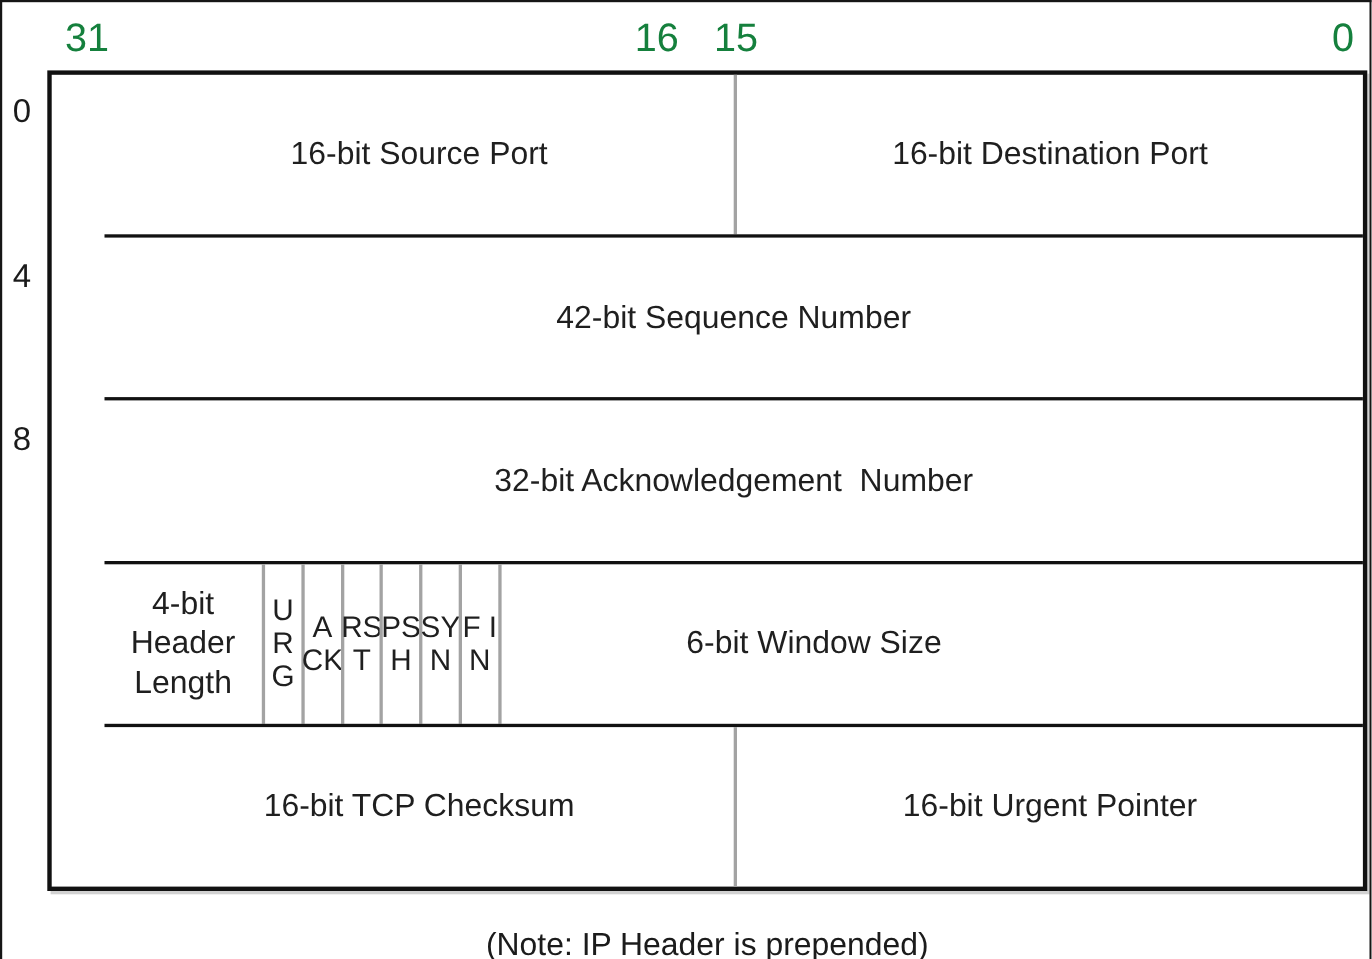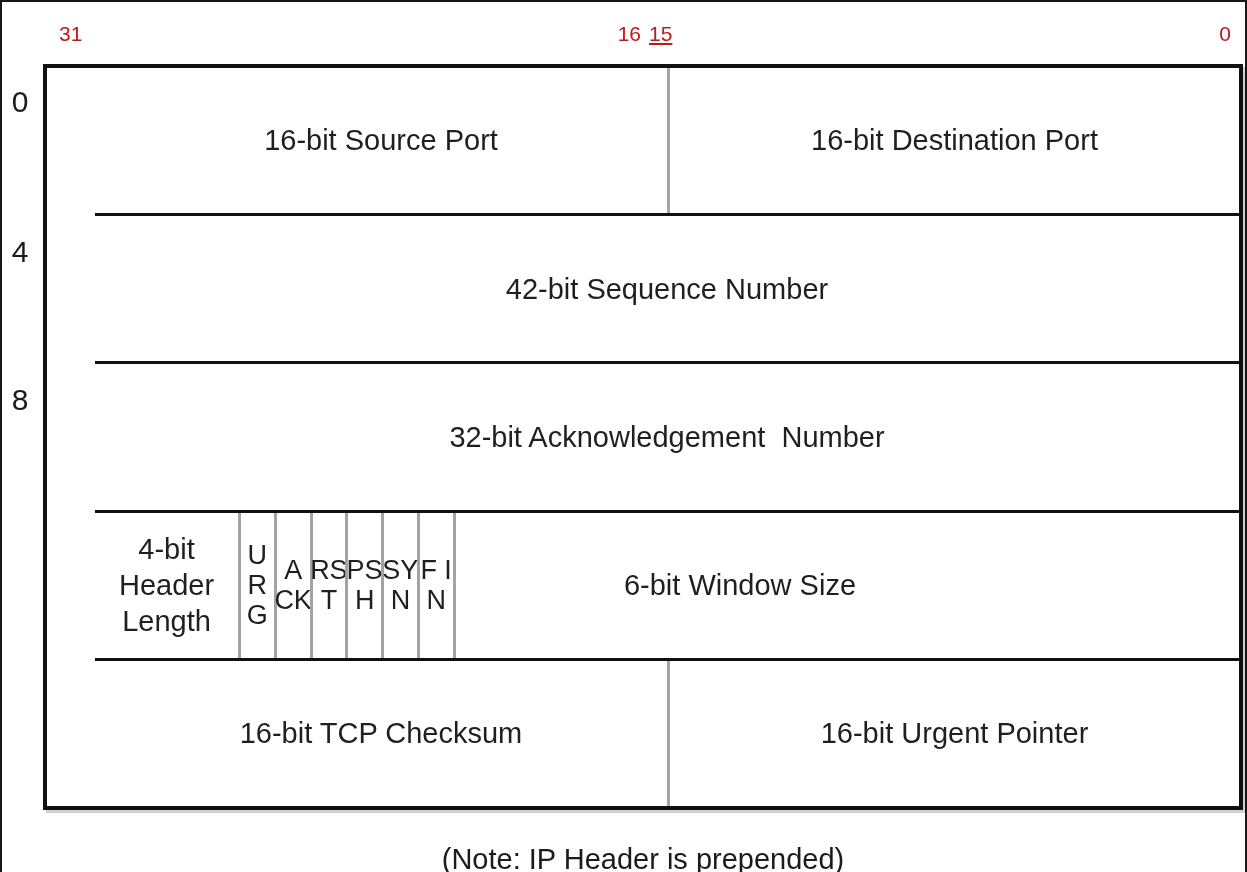--- a/index.html
+++ b/index.html
@@ -20,28 +20,28 @@
     overflow: hidden;
   }
 
   
   .bit-ruler {
     position: absolute;
     left: 41px;
     top: 8px;
     width: 1200px;
     height: 48px;
-    font-size: 21px;
+    font-size: 36px;
     line-height: 48px;
-    color: #b91c1c;
+    color: #15803d;
   }
   .bit-ruler span { position: absolute; top: 0; }
   .bit-31 { left: 16px; }
-  .bit-16 { right: 602px; text-align: right; }
-  .bit-15 { left: 606px; text-decoration: underline; }
+  .bit-16 { right: 626px; text-align: right; }
+  .bit-15 { left: 606px; }
   .bit-0  { right: 12px; }
 
   
   .offset-label {
     position: absolute;
     left: 2px;
     width: 32px;
     text-align: center;
     font-size: 30px;
     line-height: 32px;

